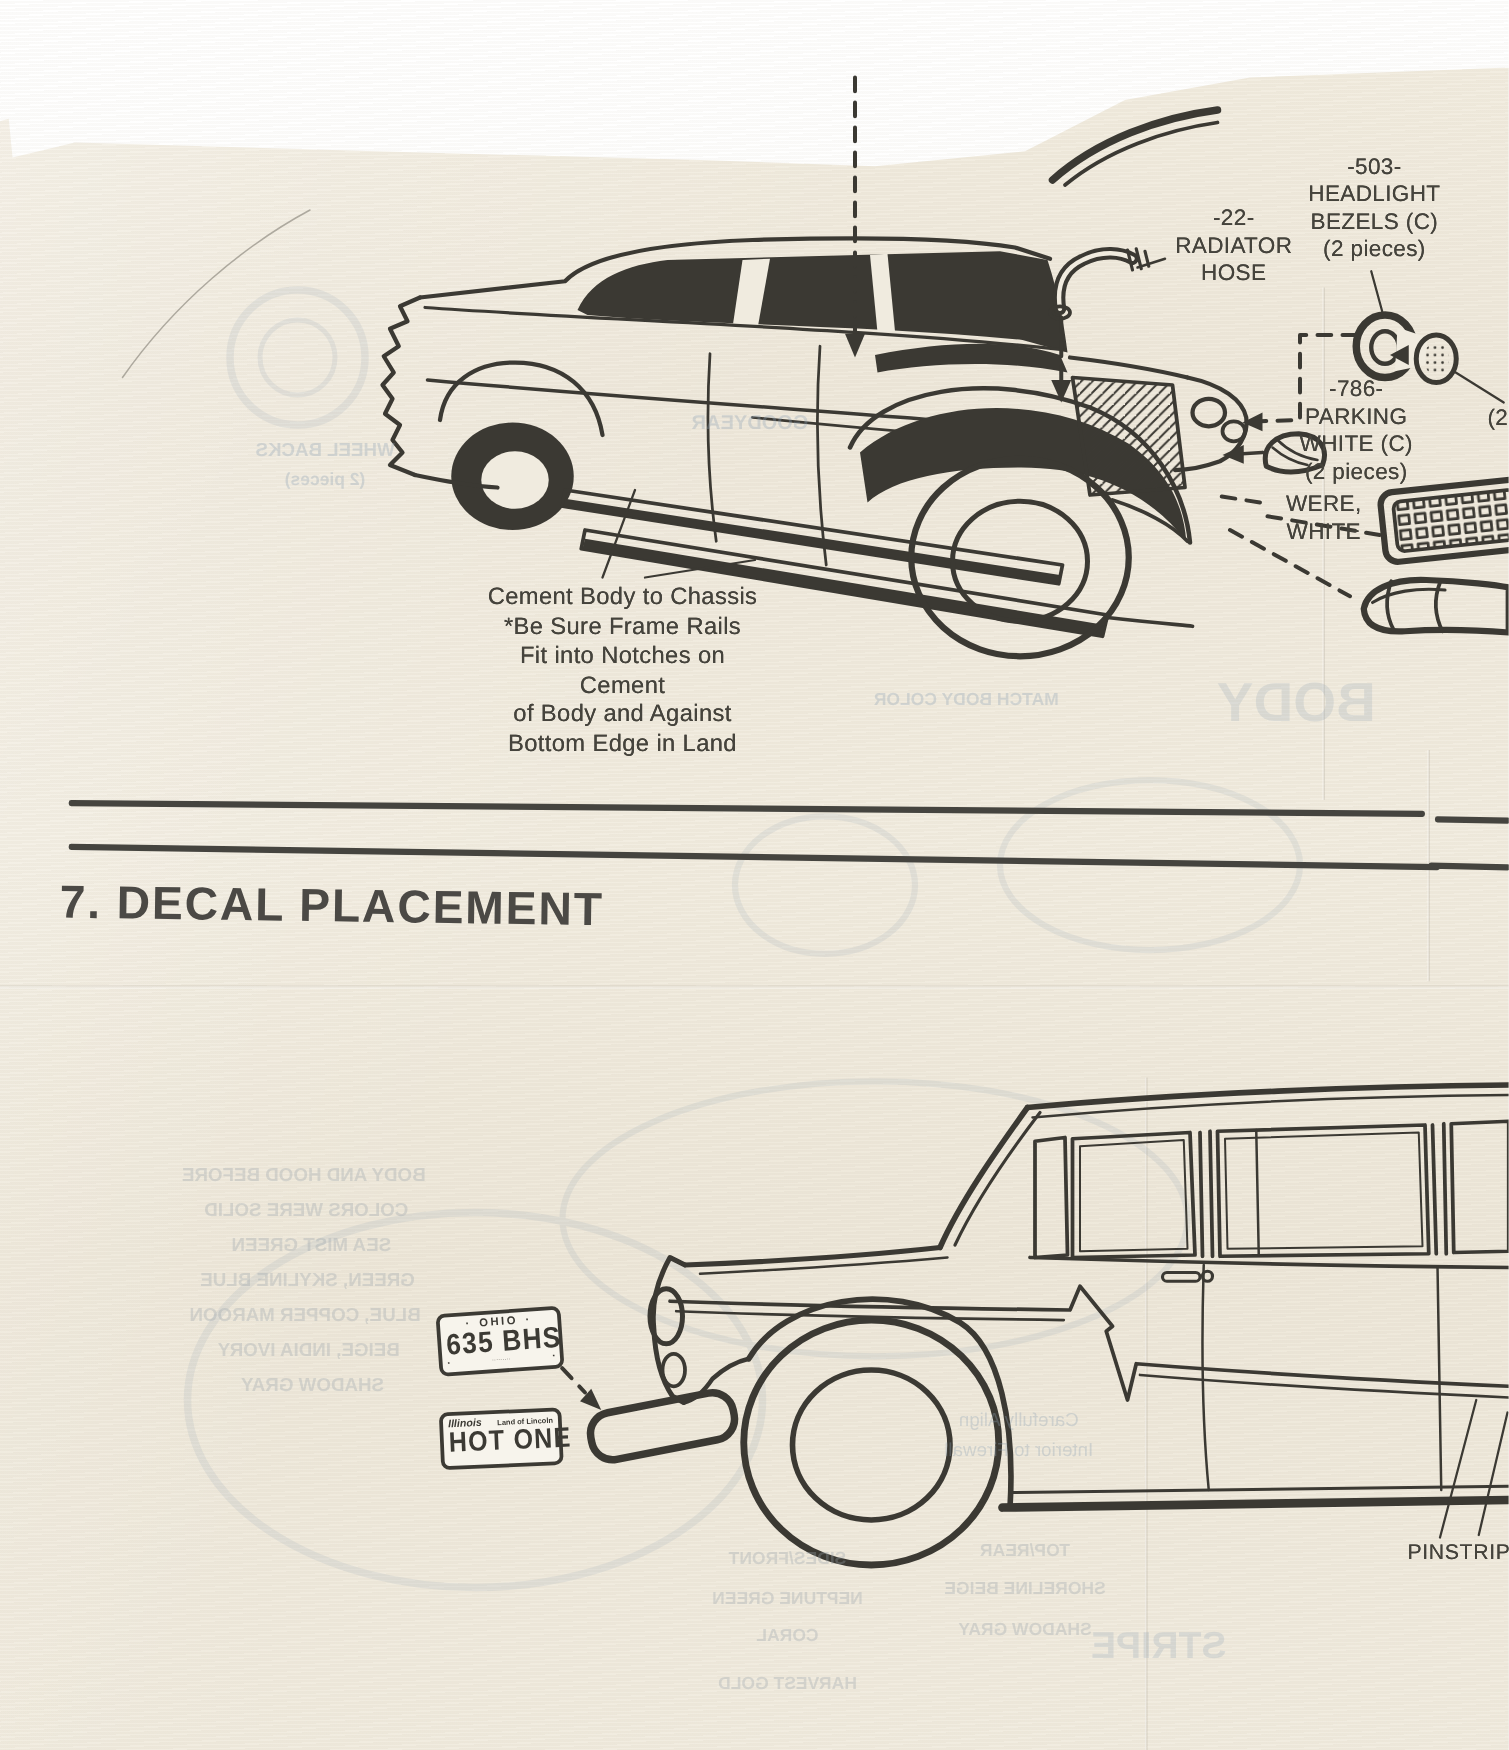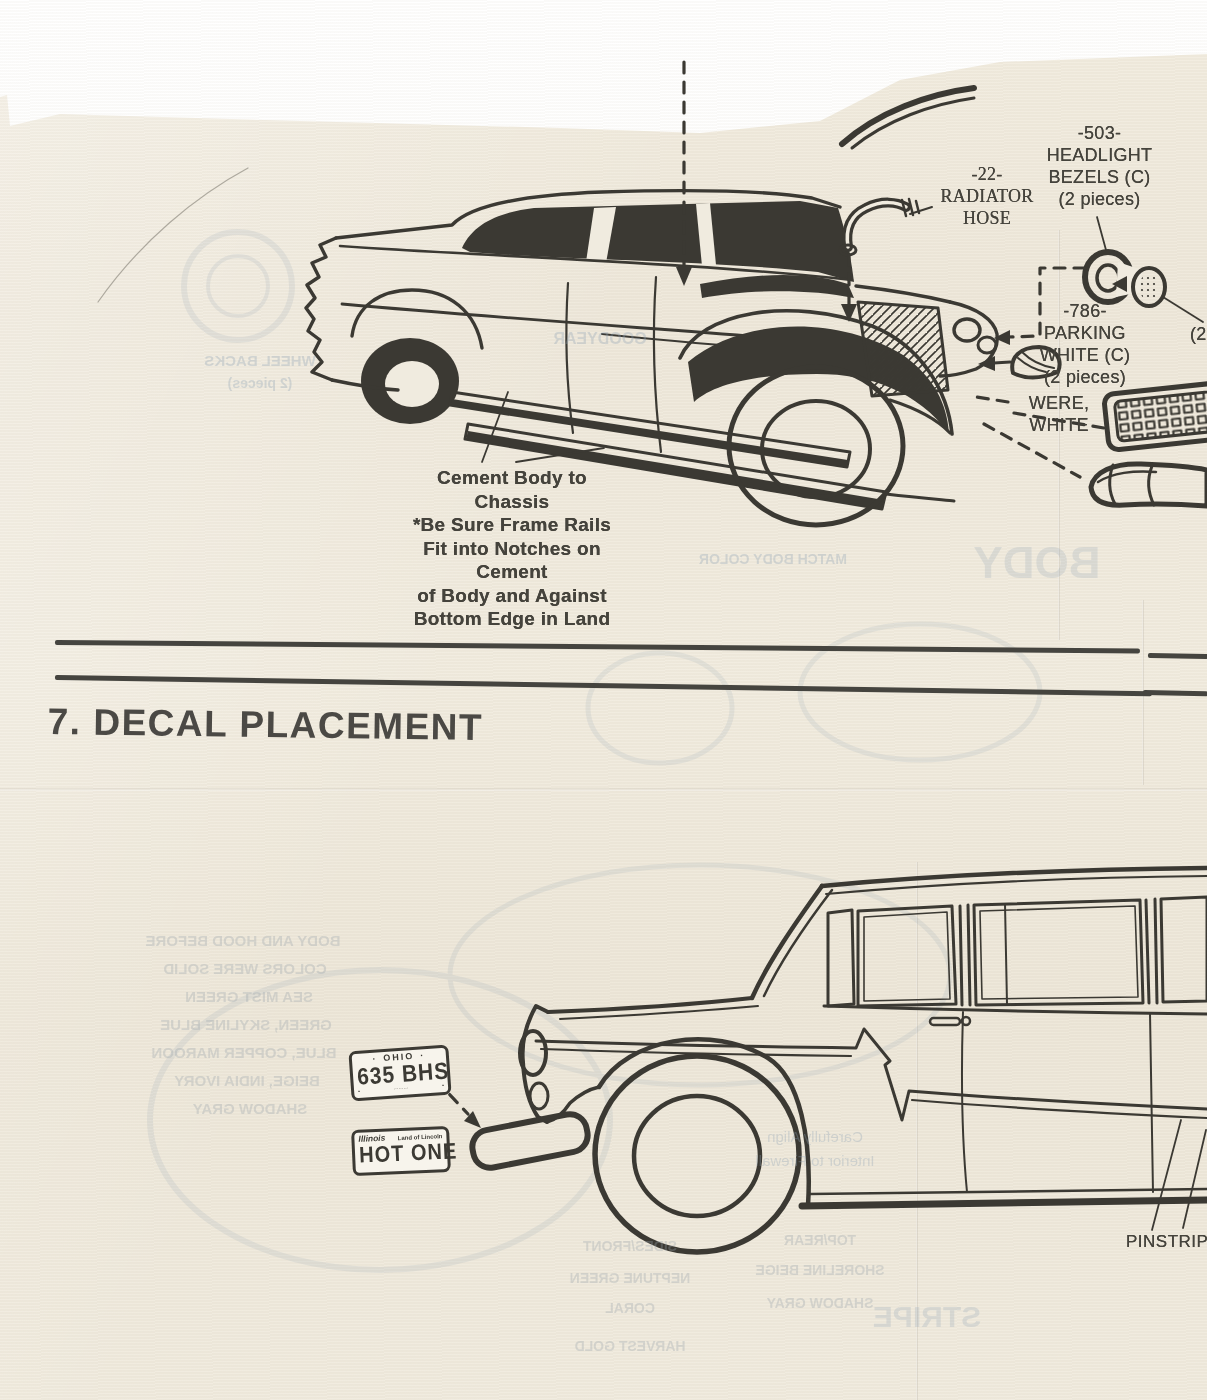--- a/index.html
+++ b/index.html
@@ -194,21 +194,21 @@
       <rect x="472" y="1122" width="116" height="38" rx="17" style="stroke-width:6"></rect>
     </g>
   </g>
   <g>
     <path class="dash" d="M436,1080 L468,1114"></path>
     <polygon class="fill" points="481,1128 464,1121 473,1111"></polygon>
   </g>
   <path d="M1152,1230 L1181,1120 M1183,1228 L1206,1130" style="stroke-width:1.8"></path>
 </svg>
 
-<div class="co" style="left:922px;top:163px;width:130px;font-family:Liberation Serif, serif;">
+<div class="co" style="left:922px;top:163px;width:130px;">
   <div>-22-</div>
   <div>RADIATOR</div>
   <div>HOSE</div>
 </div>
 
 <div class="co" style="left:1027px;top:122px;width:145px;">
   <div>-503-</div>
   <div>HEADLIGHT</div>
   <div>BEZELS (C)</div>
   <div>(2 pieces)</div>
@@ -222,21 +222,21 @@
 </div>
 
 <div class="co" style="left:998px;top:392px;width:122px;">
   <div>WERE, WHITE</div>
 </div>
 
 <div class="co" style="left:1190px;top:323px;width:30px;text-align:left;">
   <div>(2</div>
 </div>
 
-<div class="co note" style="left:404px;top:466px;width:216px;font-weight:bold;">
+<div class="co note" style="left:390px;top:466px;width:216px;">
   <div>Cement Body to Chassis</div>
   <div>*Be Sure Frame Rails</div>
   <div>Fit into Notches on Cement</div>
   <div>of Body and Against</div>
   <div>Bottom Edge in Land</div>
 </div>
 
 <div class="rule" style="left:55px;top:640px;width:1085px;transform:rotate(.45deg);"></div>
 <div class="rule" style="left:1148px;top:653px;width:60px;transform:rotate(.9deg);"></div>
 <div class="rule" style="left:55px;top:675px;width:1097px;transform:rotate(.85deg);"></div>

